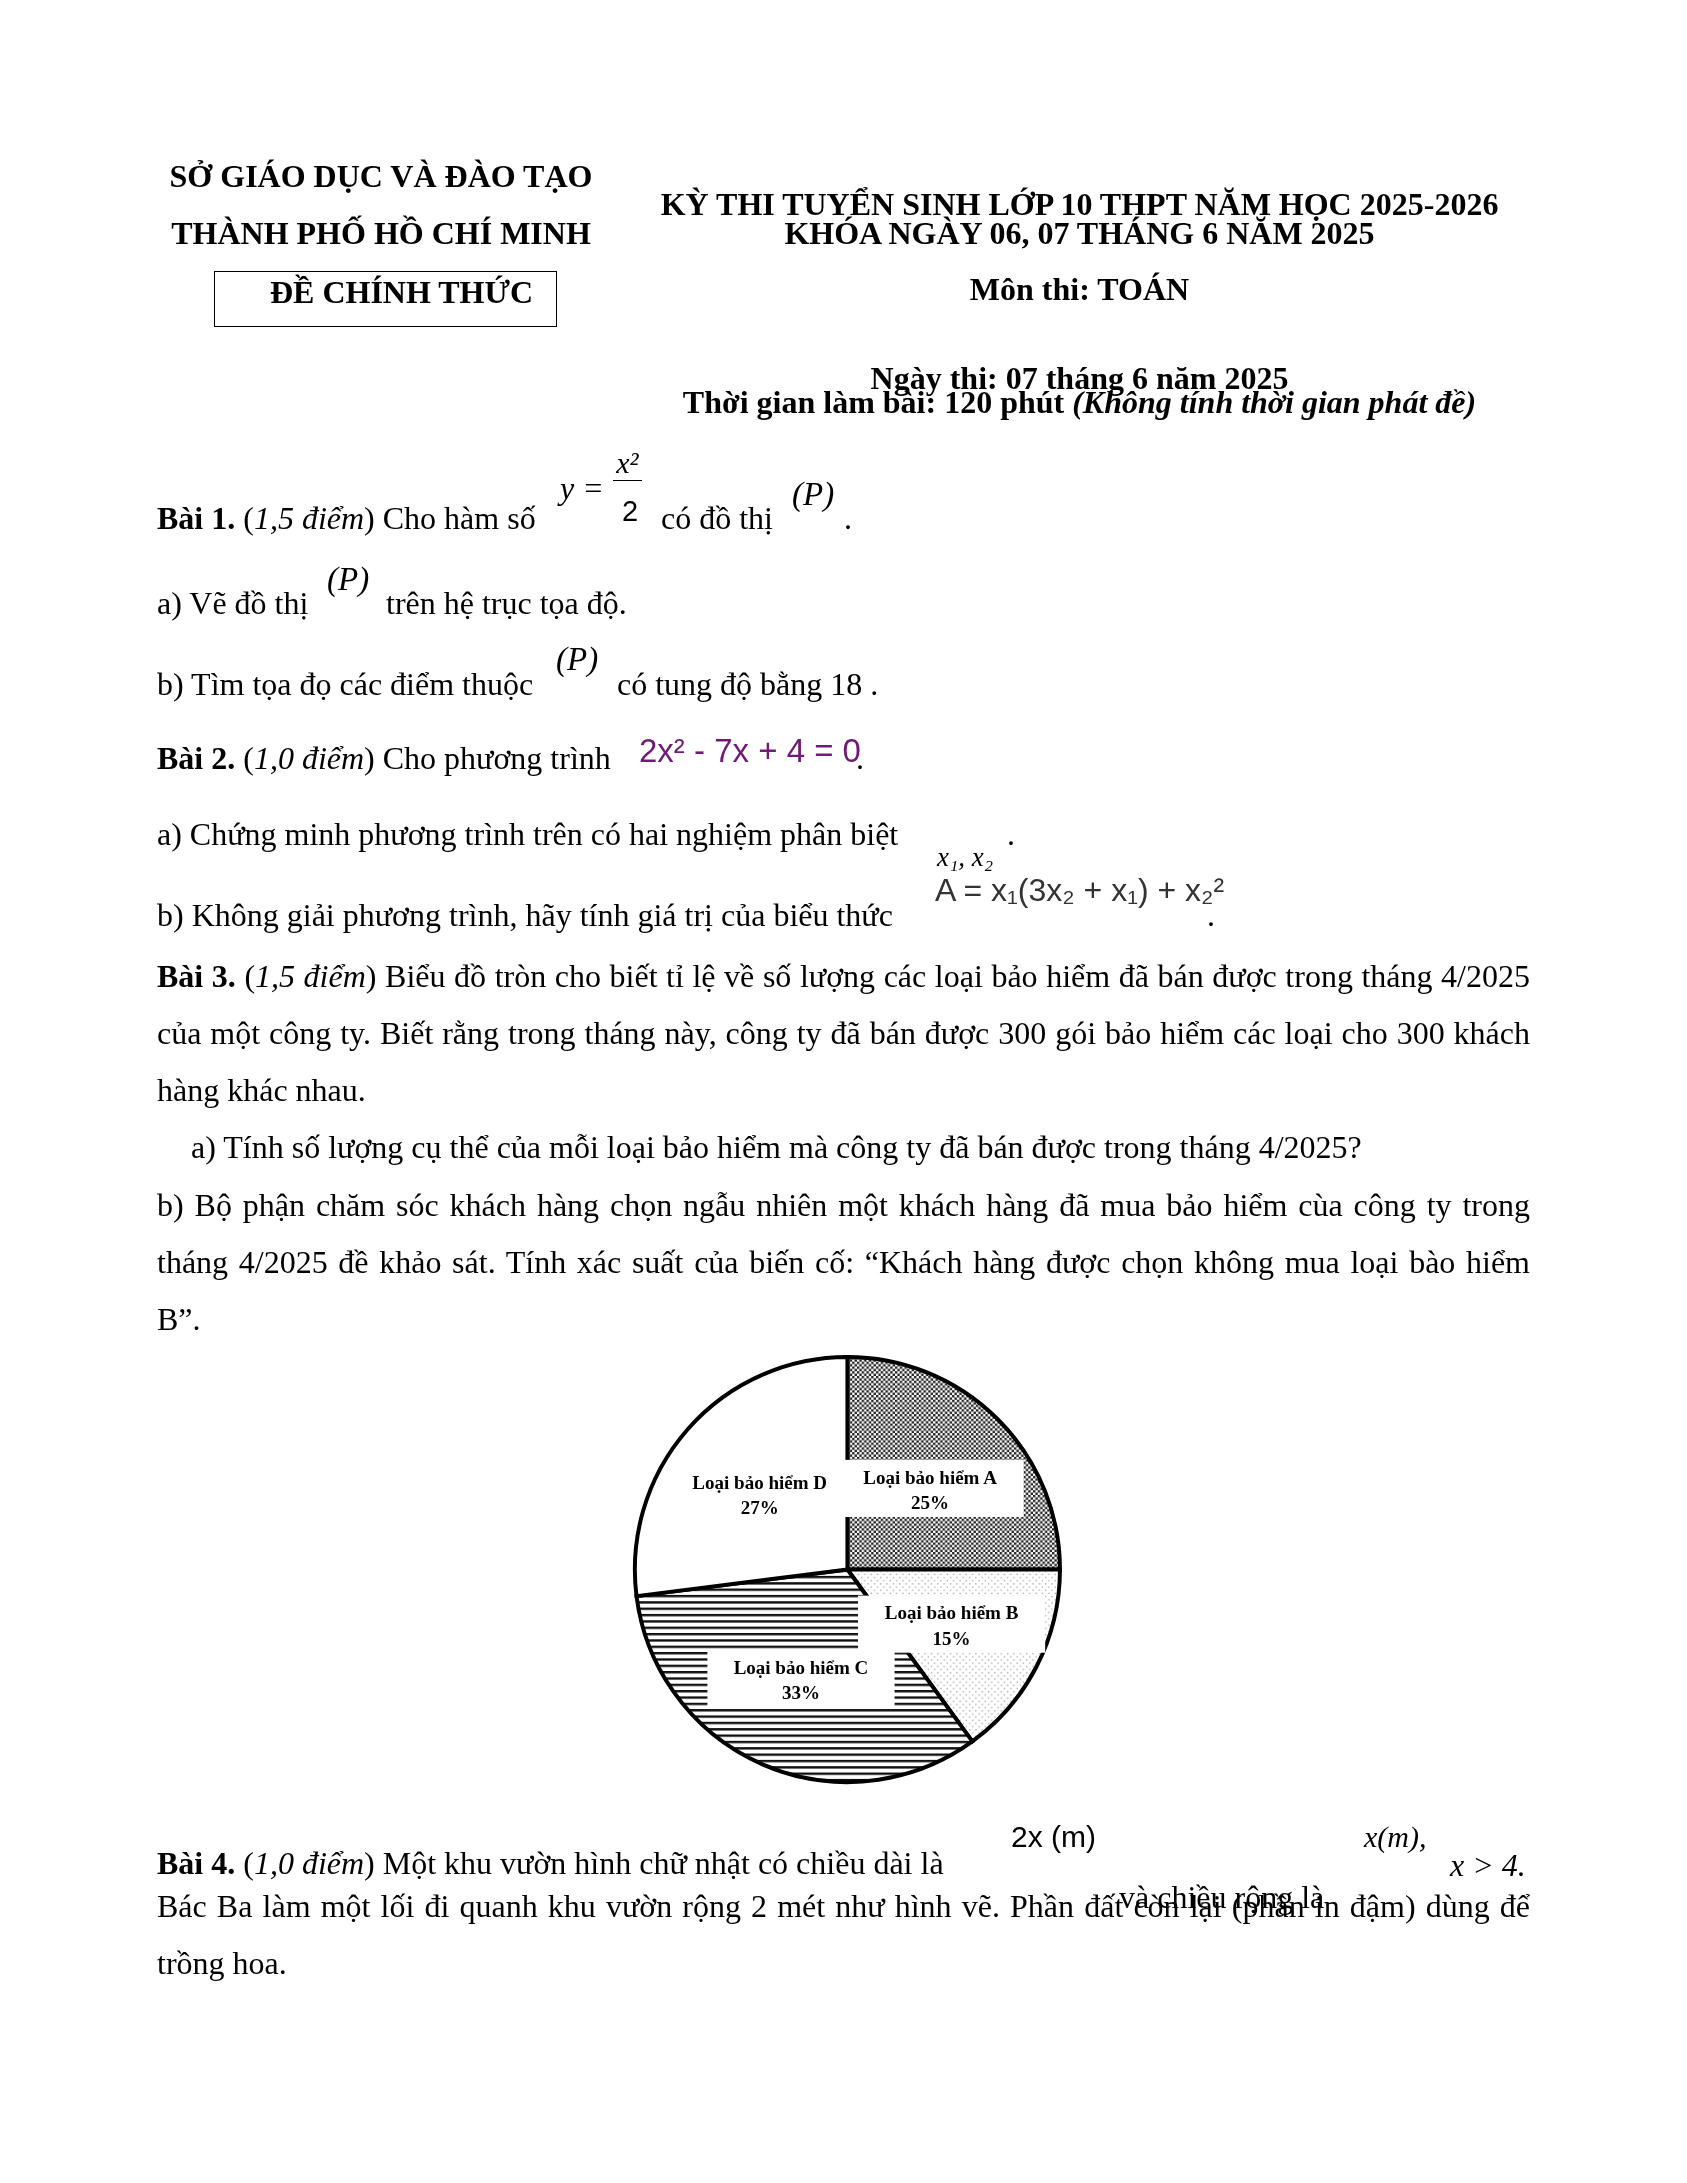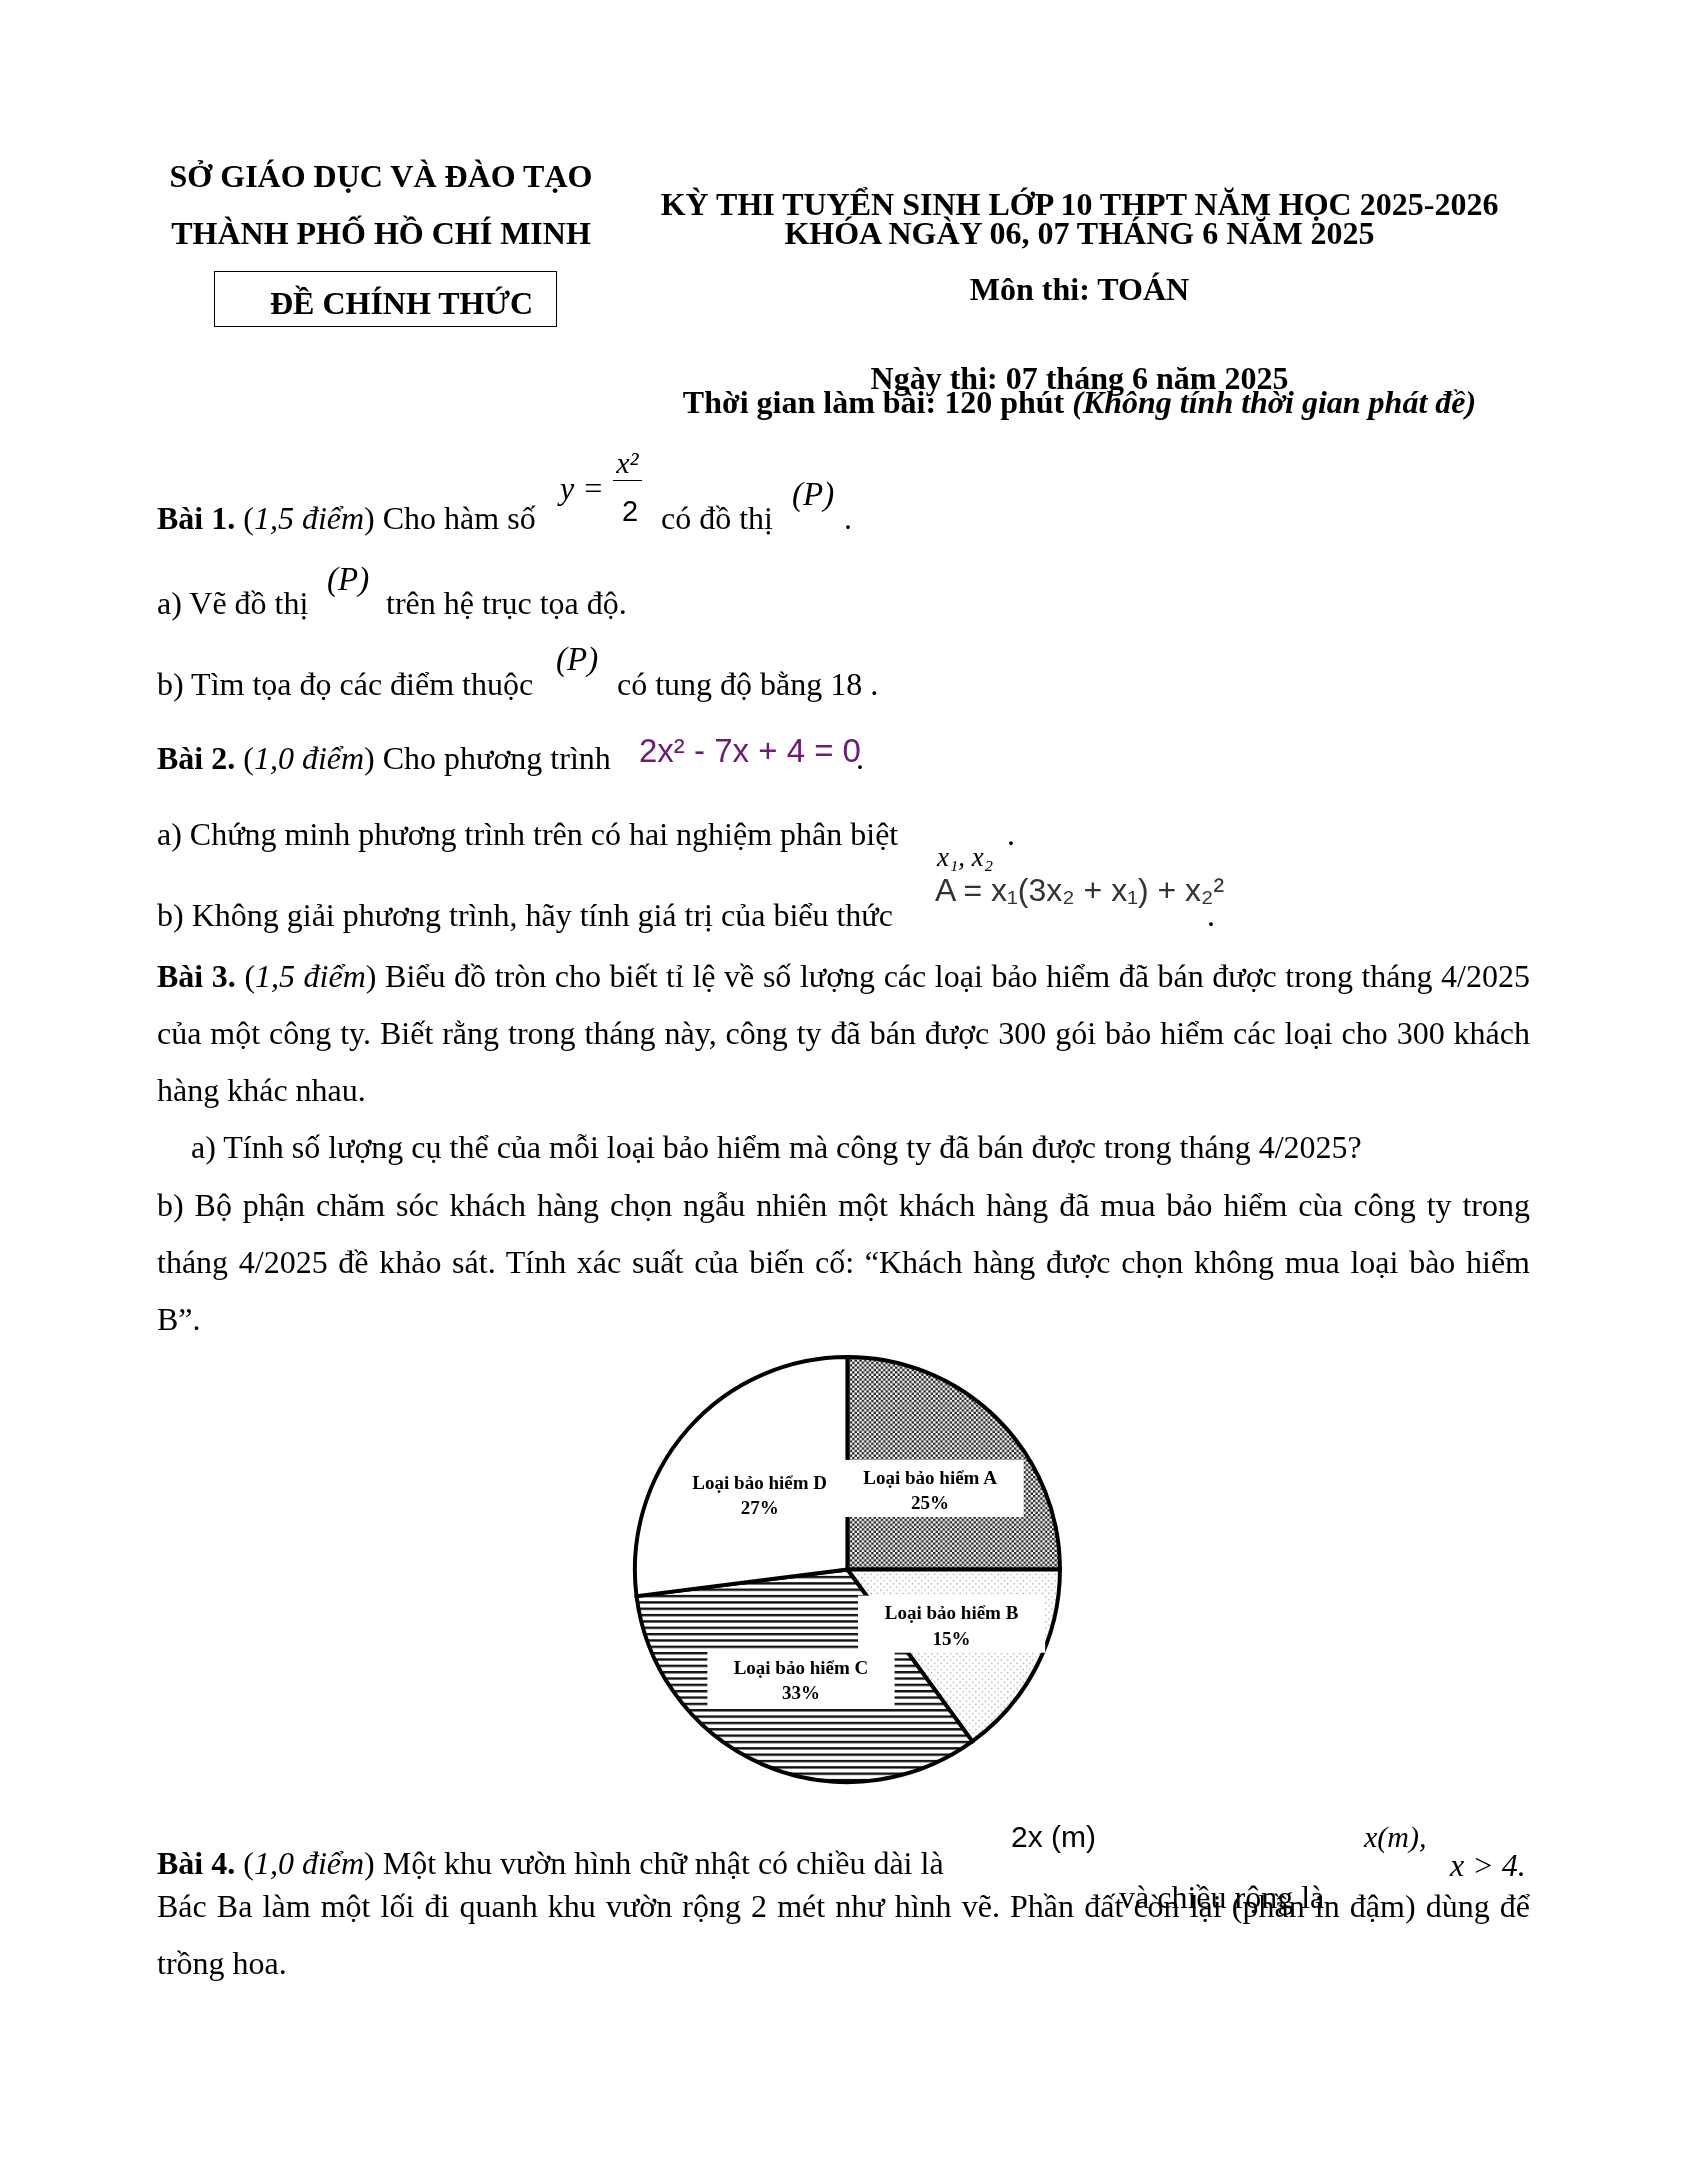--- a/index.html
+++ b/index.html
@@ -17,21 +17,21 @@
   .math { font-family: "Liberation Serif", serif; font-style: italic; }
   .mathu { font-family: "Liberation Sans", sans-serif; }
   #pie-chart { position: absolute; left: 619px; top: 1347px; }
 </style>
 </head>
 <body>
 
 <div class="abs hdr" style="left:151px; top:160px; width:460px;">SỞ GIÁO DỤC VÀ ĐÀO TẠO</div>
 <div class="abs hdr" style="left:151px; top:217px; width:460px;">THÀNH PHỐ HỒ CHÍ MINH</div>
 <div class="box"></div>
-<div class="abs hdr" style="left:214px; top:287px; width:375px;">ĐỀ CHÍNH THỨC</div>
+<div class="abs hdr" style="left:214px; top:276px; width:375px;">ĐỀ CHÍNH THỨC</div>
 
 <div class="abs hdr" style="left:619px; top:160px; width:921px;margin-top:28px;">KỲ THI TUYỂN SINH LỚP 10 THPT NĂM HỌC 2025-2026</div>
 <div class="abs hdr" style="left:619px; top:217px; width:921px;">KHÓA NGÀY 06, 07 THÁNG 6 NĂM 2025</div>
 <div class="abs hdr" style="left:619px; top:273px; width:921px;">Môn thi: TOÁN</div>
 <div class="abs hdr" style="left:619px; top:329px; width:921px;margin-top:33px;">Ngày thi: 07 tháng 6 năm 2025</div>
 <div class="abs hdr" style="left:619px; top:386px; width:953px; left:603px;">
   <span>Thời gian làm bài: 120 phút </span><i>(Không tính thời gian phát đề)</i>
 </div>
 
 <div class="abs body-text" style="left:157px; top:502px;">

